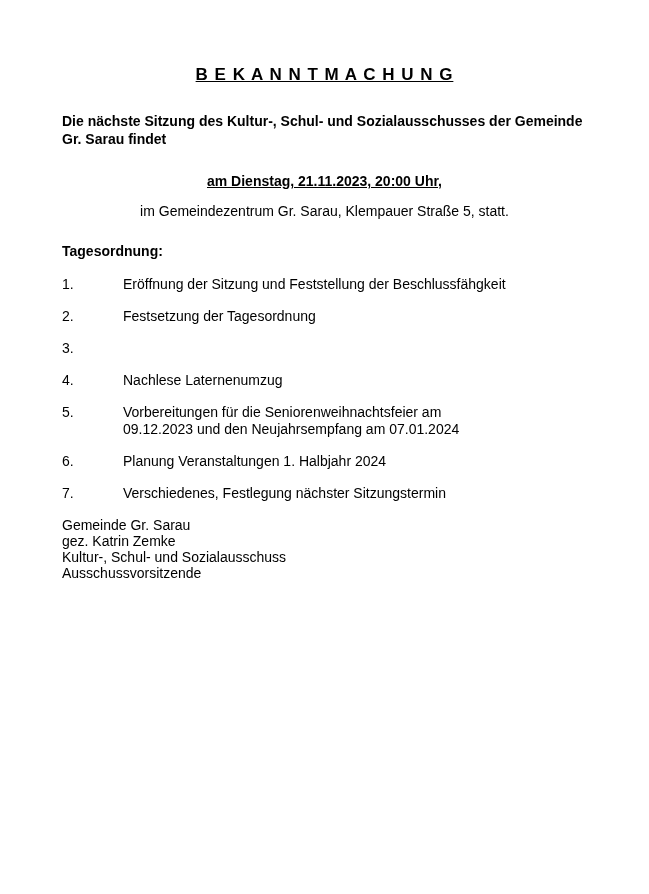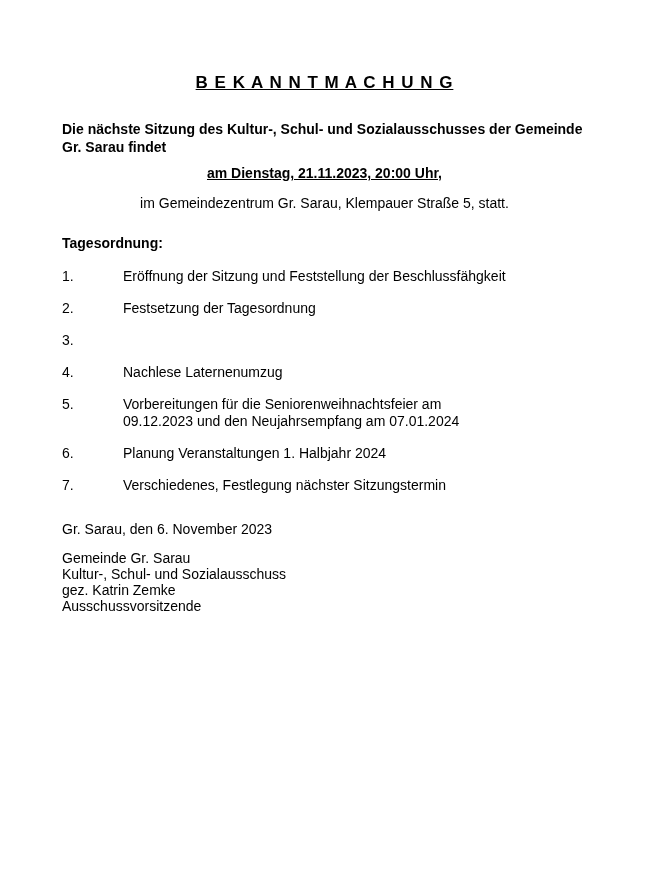--- a/index.html
+++ b/index.html
@@ -10,40 +10,40 @@
   .page {
     position: relative;
     width: 649px;
     height: 894px;
     background: #ffffff;
     color: #000000;
     font-family: "Liberation Sans", sans-serif;
     font-size: 14px;
     overflow: hidden;
     box-sizing: border-box;
-    padding: 12px 62px;
+    padding: 4px 62px;
   }
   .doc-title {
     margin: 61px 0 0 0;
     text-align: center;
     font-size: 17px;
     font-weight: bold;
     letter-spacing: 1px;
     text-decoration: underline;
     line-height: 20px;
   }
   .intro {
     margin: 27px 0 0 0;
     text-align: left;
     font-weight: bold;
     line-height: 18px;
     white-space: pre-line;
   }
   .datetime-line {
-    margin: 8px 0 0 0;
+    margin: 24px 0 0 0;
     text-align: center;
     font-weight: bold;
     text-decoration: underline;
     line-height: 18px;
   }
   .location-line {
     margin: 12px 0 0 0;
     text-align: center;
     font-weight: normal;
     line-height: 18px;
@@ -128,22 +128,21 @@
       <span class="agenda-item-number">6.</span>
       <span class="agenda-item-text">Planung Veranstaltungen 1. Halbjahr 2024</span>
     </div>
 
     <div class="agenda-item">
       <span class="agenda-item-number">7.</span>
       <span class="agenda-item-text">Verschiedenes, Festlegung nächster Sitzungstermin</span>
     </div>
   </div>
 
-  <p class="place-date-line">Gr. Sarau, den 6. November 2023</p>
 
   <div class="signature-block">
     <div class="signature-line">Gemeinde Gr. Sarau</div>
+    <div class="signature-line">gez. Katrin Zemke</div>
     <div class="signature-line">Kultur-, Schul- und Sozialausschuss</div>
-    <div class="signature-line">gez. Katrin Zemke</div>
     <div class="signature-line">Ausschussvorsitzende</div>
   </div>
 
 </div>
 
 </body></html>

